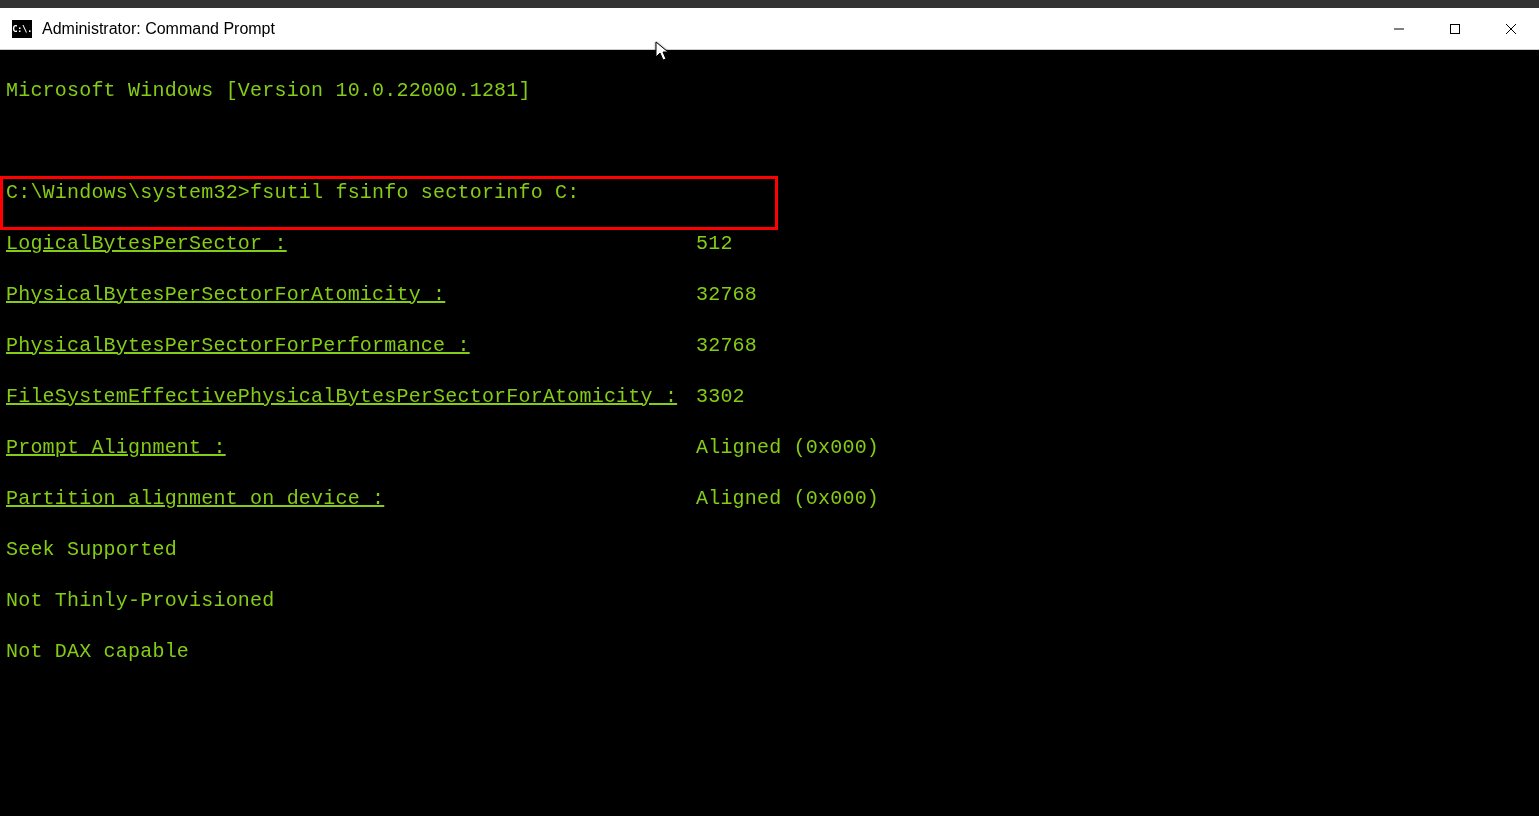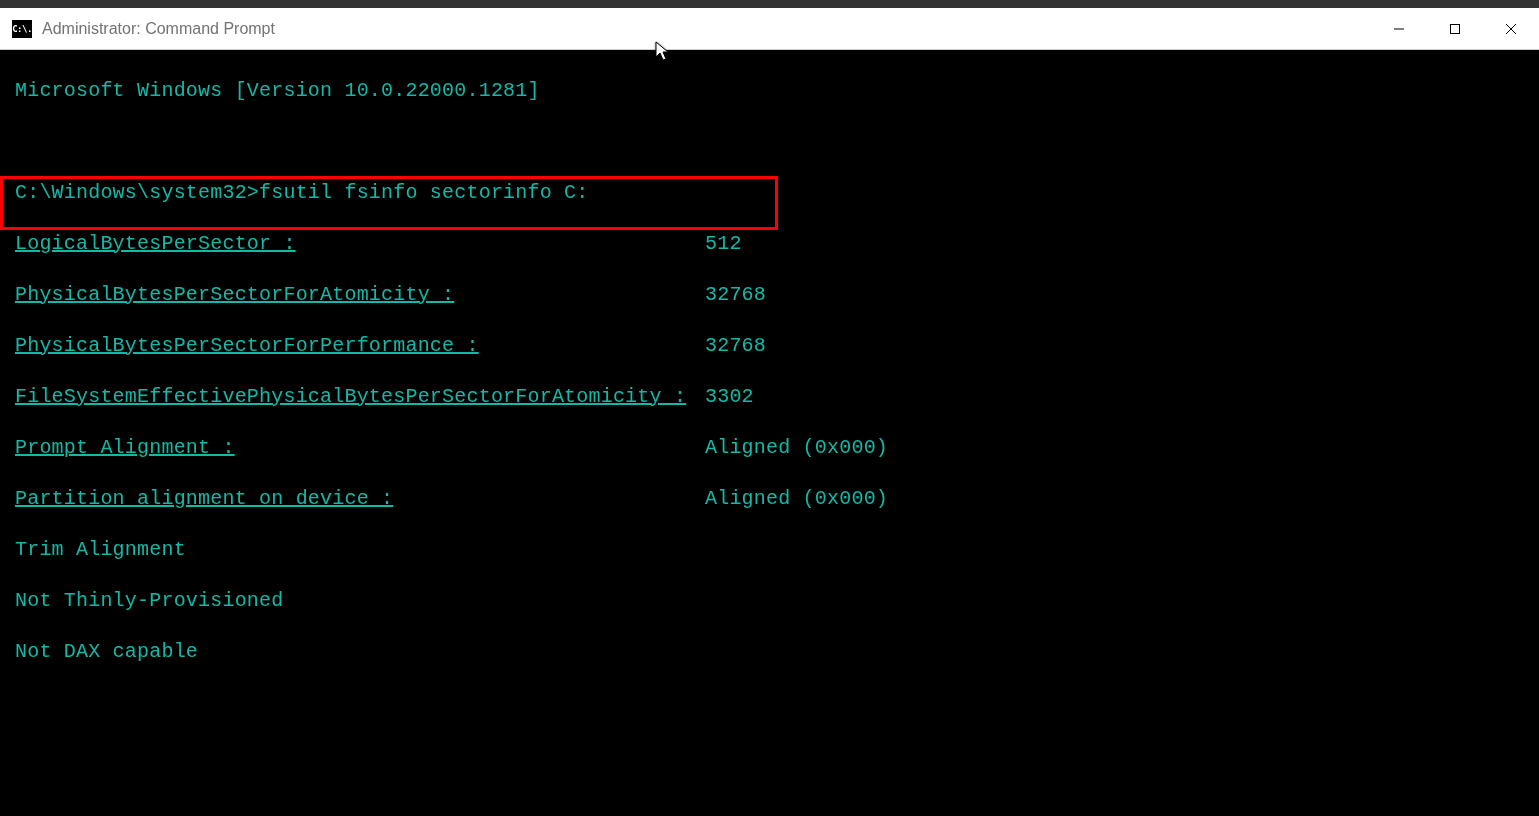--- a/index.html
+++ b/index.html
@@ -43,21 +43,21 @@
       font-weight: bold;
       display: flex;
       align-items: center;
       justify-content: center;
       margin-right: 10px;
       font-family: Consolas, monospace;
       letter-spacing: -0.5px;
     }
     .title-text {
       font-size: 16px;
-      color: #737373;
+      color: #000000;
       flex: 1;
     }
     .win-controls {
       display: flex;
       height: 100%;
     }
     .win-btn {
       width: 56px;
       height: 100%;
       display: flex;
@@ -67,25 +67,25 @@
     }
     .win-btn svg {
       width: 12px;
       height: 12px;
       stroke: #000;
       fill: none;
       stroke-width: 1;
     }
     .terminal {
       background: #000;
-      color: #14b8a6;
+      color: #84cc16;
       font-family: Consolas, "Courier New", monospace;
       font-size: 20px;
       line-height: 25.5px;
-      padding: 2px 15px;
+      padding: 2px 6px;
       height: calc(100% - 50px);
       white-space: pre;
       letter-spacing: 0.2px;
       position: relative;
     }
     .line {
       display: block;
     }
     .kv-line {
       display: flex;
@@ -148,21 +148,21 @@
 <div class="terminal">
 <span class="line">Microsoft Windows [Version 10.0.22000.1281]</span>
 <span class="line"> </span>
 <span class="line"><span>C:\Windows\system32&gt;</span><span>fsutil fsinfo sectorinfo C:</span></span>
 <span class="kv-line"><span class="kv-label">LogicalBytesPerSector :</span><span>512</span></span>
 <span class="kv-line"><span class="kv-label">PhysicalBytesPerSectorForAtomicity :</span><span>32768</span></span>
 <span class="kv-line"><span class="kv-label">PhysicalBytesPerSectorForPerformance :</span><span>32768</span></span>
 <span class="kv-line"><span class="kv-label">FileSystemEffectivePhysicalBytesPerSectorForAtomicity :</span><span>3302</span></span>
 <span class="kv-line"><span class="kv-label">Prompt Alignment :</span><span>Aligned (0x000)</span></span>
 <span class="kv-line"><span class="kv-label">Partition alignment on device :</span><span>Aligned (0x000)</span></span>
-<span class="line">Trim Alignment</span>
+<span class="line">Seek Supported</span>
 <span class="line">Not Thinly-Provisioned</span>
 <span class="line">Not DAX capable</span>
 <span class="line"> </span>
 
   <div class="highlight-box"></div>
 </div>
 
 <div class="cursor-pointer">
   <svg width="18" height="22" viewBox="0 0 18 22">
     <path d="M2 2 L2 17 L6 13 L9 20 L12 19 L9 12 L14 12 Z" fill="#ffffff" stroke="#000000" stroke-width="1"></path>

